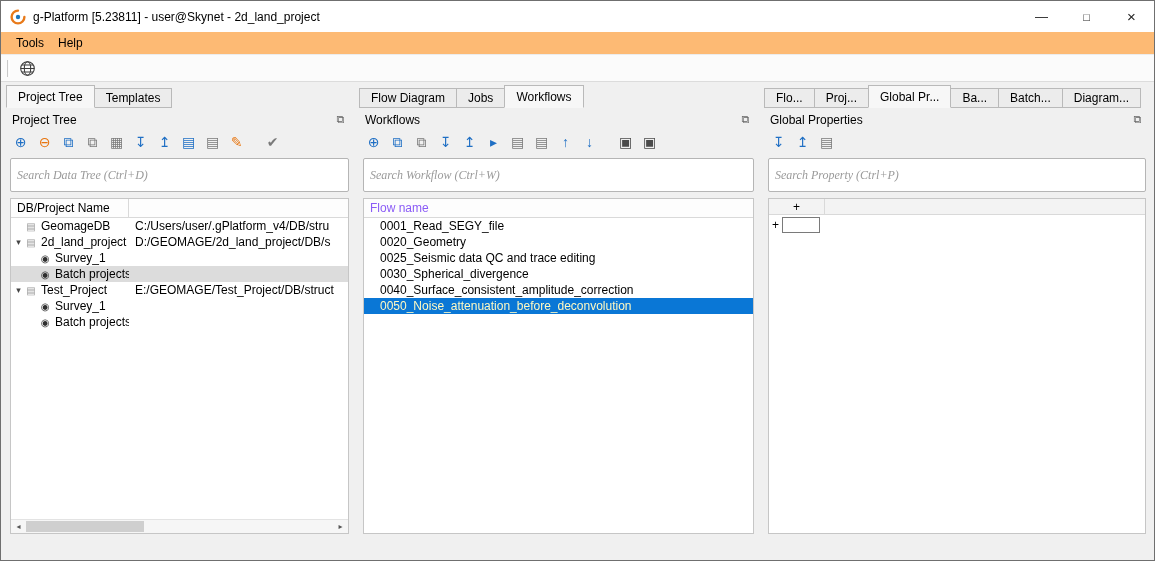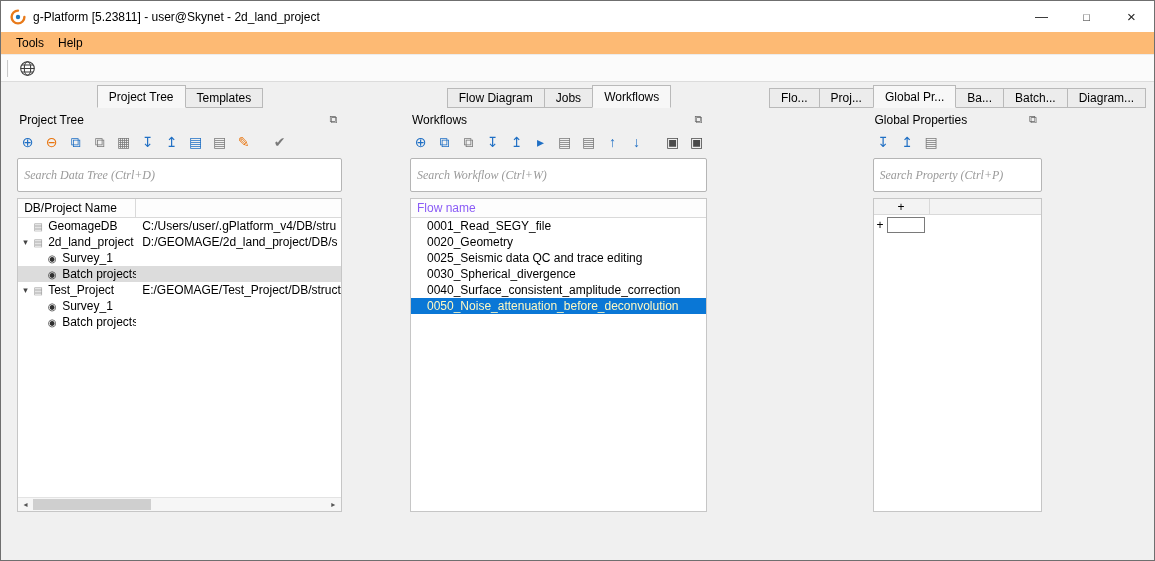--- a/index.html
+++ b/index.html
@@ -20,21 +20,21 @@
   
   .menubar { height:22px; background:#fdba74; display:flex; align-items:center; padding-left:8px; flex:none; }
   .menu-item { font-size:12px; padding:2px 7px; color:#000; }
   .main-toolbar { height:28px; background:#fbfbfb; border-top:1px solid #ececec;
                   border-bottom:1px solid #dcdcdc; display:flex; align-items:center; padding-left:5px; flex:none; }
   .tb-handle { width:3px; height:17px; border-left:1px solid #c9c9c9; border-right:1px solid #fff; margin:0 5px 0 1px; }
   .tb-btn { width:24px; height:23px; display:flex; align-items:center; justify-content:center; background:transparent; border:none; }
 
   
   .main { flex:1; display:flex; padding:3px 4px 0 5px; min-height:0; }
-  .dock { display:flex; flex-direction:column; min-width:0;align-items:center; }
+  .dock { display:flex; flex-direction:column; min-width:0; }
   .dock.left { width:347px; flex:none; }
   .dock.mid  { width:399px; flex:none; }
   .dock.right{ flex:1; }
   .splitter { width:6px; flex:none; }
 
   .tabbar { height:23px; display:flex; align-items:flex-end; flex:none; }
   .tab { font-size:12px; padding:0 11px; background:#ececec; border:1px solid #b9b9b9;
          margin-right:-1px; color:#000; height:20px; display:flex; align-items:center; white-space:nowrap; }
   .tab.active { background:#f7f7f7; height:23px; border-bottom-color:#f7f7f7; position:relative; z-index:2; }
 
@@ -51,21 +51,21 @@
   .ic-blue   { color:#1f6fc4; }
   .ic-orange { color:#e8750f; }
   .ic-gray   { color:#7a7a7a; }
   .ic-dark   { color:#4a4a4a; }
 
   .search { height:34px; margin:3px 2px 4px; border:1px solid #b5b5b5; border-radius:2px;
             font-size:12px; padding:0 6px; background:#fff; flex:none;
             font-family:Liberation Serif, serif; color:#000; }
   .search::placeholder { font-style:italic; color:#9a9a9a; }
 
-  .datatable { flex:1; margin:2px 2px 22px; border:1px solid #c6c6c6; background:#fff;
+  .datatable { flex:1; margin:2px 2px 0; border:1px solid #c6c6c6; background:#fff;
                display:flex; flex-direction:column; min-height:0; }
 
   
   .t-head { display:flex; height:19px; border-bottom:1px solid #d9d9d9; background:#fdfdfd;
             flex:none; font-size:12px; align-items:stretch; color:#000; }
   .t-head .hc1 { width:118px; padding-left:6px; border-right:1px solid #d9d9d9; display:flex; align-items:center; flex:none; }
   .t-head .hc2 { flex:1; padding-left:6px; display:flex; align-items:center; }
   .t-body { flex:1; overflow:hidden; }
   .trow { display:flex; height:16px; align-items:center; font-size:12px; color:#000; }
   .trow.sel { background:#dcdcdc; }

